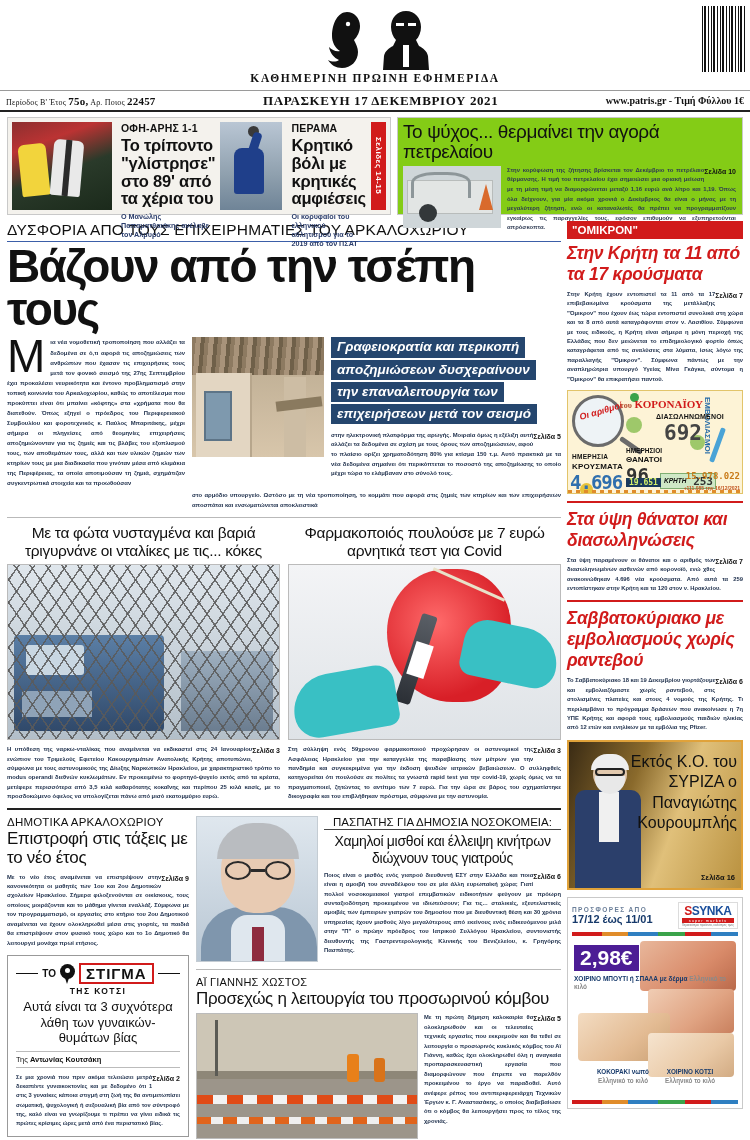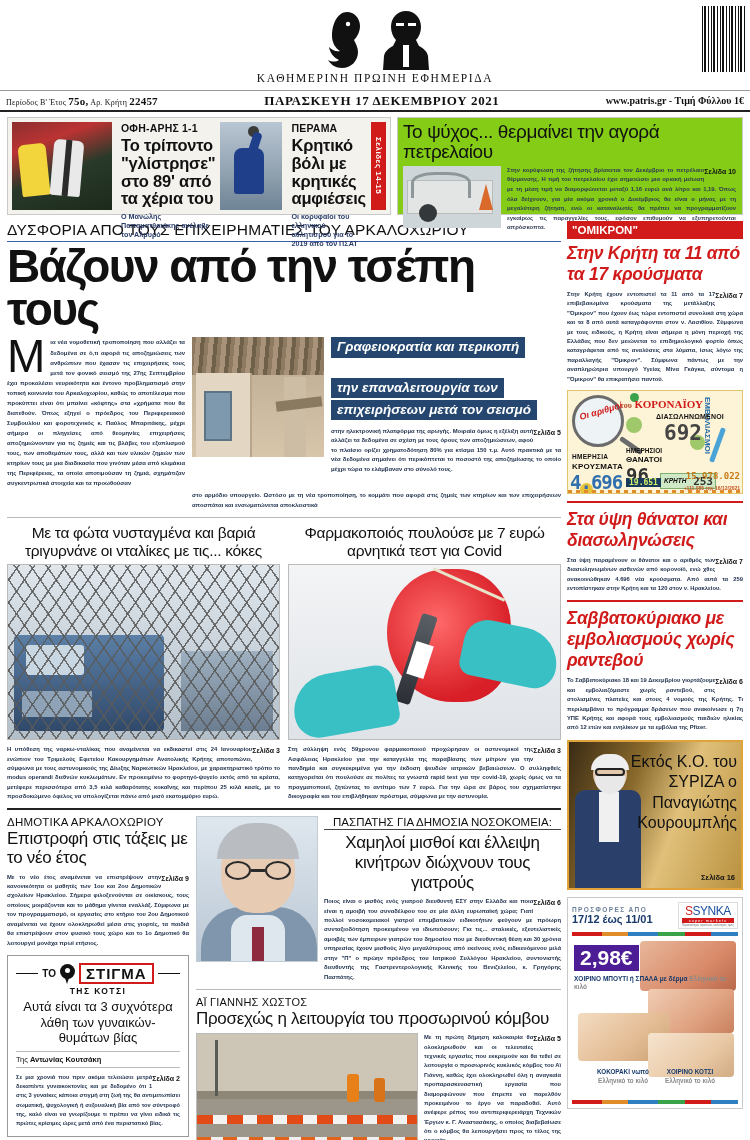--- a/index.html
+++ b/index.html
@@ -11,21 +11,21 @@
     color: #111;
     overflow: hidden;
   }
   .page { position: relative; width: 750px; height: 1140px; background:#fff; }
 
   
   .masthead { position:relative; height: 90px; padding-top: 4px; }
   .mast-row { display:flex; align-items:center; justify-content:center; gap: 16px; height: 72px; }
   .mast-title { font-family:"Liberation Sans", sans-serif; font-weight:700; font-size:62px; letter-spacing:7px; line-height:0.95; color:#111; }
   .mast-face { width:46px; height:62px; position:relative; }
-  .mast-sub { text-align:center; font-weight:400; font-size:11.5px; letter-spacing:1.6px; font-family:"Liberation Serif", serif; margin-top:-4px; }
+  .mast-sub { text-align:center; font-weight:700; font-size:11.5px; letter-spacing:1.6px; font-family:"Liberation Serif", serif; margin-top:-4px; }
   .barcode { position:absolute; right:4px; top:6px; width:44px; height:66px;
      background: repeating-linear-gradient(to right, #111 0 1px, #fff 1px 2px, #111 2px 4px, #fff 4px 6px, #111 6px 7px, #fff 7px 9px);
   }
 
   .infobar { display:flex; align-items:center; justify-content:space-between;
      border-top:1px solid #9a9a9a; border-bottom:2px solid #222; height:22px; padding:0 6px;
      font-family:"Liberation Serif", serif; }
   .infobar .left { font-size:8px; letter-spacing:0.2px; }
   .infobar .left b { font-size:11px; }
   .infobar .center { font-size:13px; font-weight:700; letter-spacing:0.6px; }
@@ -130,21 +130,21 @@
   .pp-hair { position:absolute; left:20px; top:6px; width:82px; height:36px; border-radius:46px 46px 0 0; background:#b9bcc0;}
   .pp-glass { position:absolute; left:28px; top:44px; width:66px; height:19px; }
   .pp-glass i { position:absolute; width:26px; height:19px; border:2.5px solid #2b2b2b; border-radius:50%;}
   .pp-glass i.l { left:0; } .pp-glass i.r { right:0; }
   .pp-glass b { position:absolute; left:26px; top:8px; width:14px; height:2.5px; background:#2b2b2b;}
   .pp-body { position:absolute; left:4px; bottom:0; width:116px; height:54px; background:#7f96ad; border-radius:40px 40px 0 0;}
   .pp-shirt { position:absolute; left:34px; bottom:0; width:54px; height:46px; background:#dfe7ee; border-radius:16px 16px 0 0;}
   .pp-tie { position:absolute; left:55px; bottom:0; width:12px; height:34px; background:#8e2b3e;}
   .pas-text-wrap { flex:1; }
   .pas-kicker { text-align:center; font-size:11.5px; border-bottom:1px solid #444; padding-bottom:1px;}
-  .pas-head { text-align:center; font-size:17px; line-height:1.15; margin-top:3px; letter-spacing:-0.3px;}
+  .pas-head { text-align:center; font-size:14px; line-height:1.15; margin-top:3px; letter-spacing:-0.3px;}
   .pas-body { font-size:5.85px; line-height:1.62; text-align:justify; color:#21324e; font-weight:600; margin-top:5px;}
 
   
   .stigma-box { border:1px solid #999; padding:7px 8px 8px 8px; margin-top:7px; }
   .stigma-top { display:flex; align-items:center; justify-content:center; gap:4px;}
   .stigma-to { font-size:10px; font-weight:700;}
   .pin { width:15px; height:20px; position:relative;}
   .pin:before { content:""; position:absolute; left:0; top:0; width:15px; height:15px; border-radius:50%; background:#111;}
   .pin:after { content:""; position:absolute; left:4.2px; top:11px; width:0; height:0; border-left:3.3px solid transparent; border-right:3.3px solid transparent; border-top:9px solid #111;}
   .pin span { position:absolute; left:5px; top:4px; width:5px; height:5px; border-radius:50%; background:#fff; z-index:2;}
@@ -214,21 +214,21 @@
   .sz-shirt { position:absolute; left:24px; top:36px; width:20px; height:50px; background:#f0f0f0;}
   .sz-text { position:absolute; right:4px; top:10px; width:118px; text-align:right; font-size:16px; line-height:1.28; color:#111;}
   .sz-page { position:absolute; right:6px; bottom:6px; font-size:7.5px; font-weight:700;}
 
   
   .ad-box { margin-top:7px; border:1px solid #c9c9c9; background:#fff; padding:4px; }
   .ad-top { display:flex; align-items:center; justify-content:space-between; gap:4px;}
   .ad-offers { font-size:6.5px; letter-spacing:1.4px; color:#6b7f99; font-weight:700;}
   .ad-dates { font-size:11px; font-weight:700; color:#173a6b;}
   .ad-logo { background:#fff; border:1px solid #dcdcdc; padding:1px 3px; text-align:center;}
-  .ad-logo .sy { font-size:12px; font-weight:400; color:#1b4f9c; letter-spacing:-0.5px;}
+  .ad-logo .sy { font-size:12px; font-weight:700; color:#1b4f9c; letter-spacing:-0.5px;}
   .ad-logo .sy i { color:#d11b1b; font-style:normal;}
   .ad-logo .sm { font-size:4px; color:#fff; background:#d11b1b; display:block; letter-spacing:1px;}
   .ad-logo .ln { font-size:3px; color:#777; display:block;}
   .ad-stripe { height:4px; margin-top:3px; background:linear-gradient(to right,#d11b1b 0 18%,#e08c2a 18% 34%,#2f7fc1 34% 52%,#3aa34a 52% 68%,#d11b1b 68% 84%,#2f7fc1 84% 100%);}
   .ad-body { position:relative; height:158px; margin-top:3px;}
   .ad-price { position:absolute; left:2px; top:6px; background:#4c1d95; color:#fff; font-size:21px; font-weight:700; padding:1px 6px;}
   .ad-p1 { position:absolute; left:2px; top:36px; font-size:6.5px; font-weight:700; color:#173a6b; line-height:1.25;}
   .ad-p1 em { font-style:normal; color:#8a8a8a; font-weight:600;}
   .ad-img { position:absolute; border-radius:4px; }
   .ad-meat1 { right:2px; top:2px; width:96px; height:50px; background:linear-gradient(140deg,#e8b79b,#d98b6a 60%,#b9694a); }
@@ -263,21 +263,21 @@
         </svg>
       </div>
     </div>
     <div class="mast-sub">ΚΑΘΗΜΕΡΙΝΗ ΠΡΩΙΝΗ ΕΦΗΜΕΡΙΔΑ</div>
   </div>
 
   <div class="infobar">
     <div class="left">
       <span>Περίοδος Β' Έτος</span>
       <b>75ο,</b>
-      <span>Αρ. Κρήτη</span>
+      <span>Αρ. Ποιος</span>
       <b>22457</b>
     </div>
     <div class="center">ΠΑΡΑΣΚΕΥΗ 17 ΔΕΚΕΜΒΡΙΟΥ 2021</div>
     <div class="right">www.patris.gr - Τιμή Φύλλου 1€</div>
   </div>
 
   <div class="teaser-row">
 
     <div class="teaser-sports">
       <div class="ts-photo">
@@ -343,21 +343,21 @@
                 <div class="lp-rubble"></div>
                 <div class="lp-wall"></div>
               <div class="lp-door"></div>
                 <div class="lp-col"></div>
                 <div class="lp-beam"></div>
             </div>
           </div>
           <div class="lead-c3">
             <div class="quote-box">
               <div class="quote-line">Γραφειοκρατία και περικοπή</div><br>
-              <br>
+              <div class="quote-line">αποζημιώσεων δυσχεραίνουν</div><br>
               <div class="quote-line">την επαναλειτουργία των</div><br>
               <div class="quote-line">επιχειρήσεων μετά τον σεισμό</div>
             </div>
             <div class="lead-c3-text">
               <span class="pg-ref">Σελίδα 5</span>
               <span>στην ηλεκτρονική πλατφόρμα της αρωγής. Μοιραία όμως η εξέλιξη αυτή αλλάζει τα δεδομένα σε σχέση με τους όρους των αποζημιώσεων, αφού το πλαίσιο ορίζει χρηματοδότηση 80% για κτίσμα 150 τ.μ. Αυτό πρακτικά με τα νέα δεδομένα σημαίνει ότι περικόπτεται το ποσοστό της αποζημίωσης το οποίο μέχρι τώρα το ελάμβαναν στο σύνολό τους.</span>
             </div>
           </div>
         </div>
         <div class="lead-tail-row">

